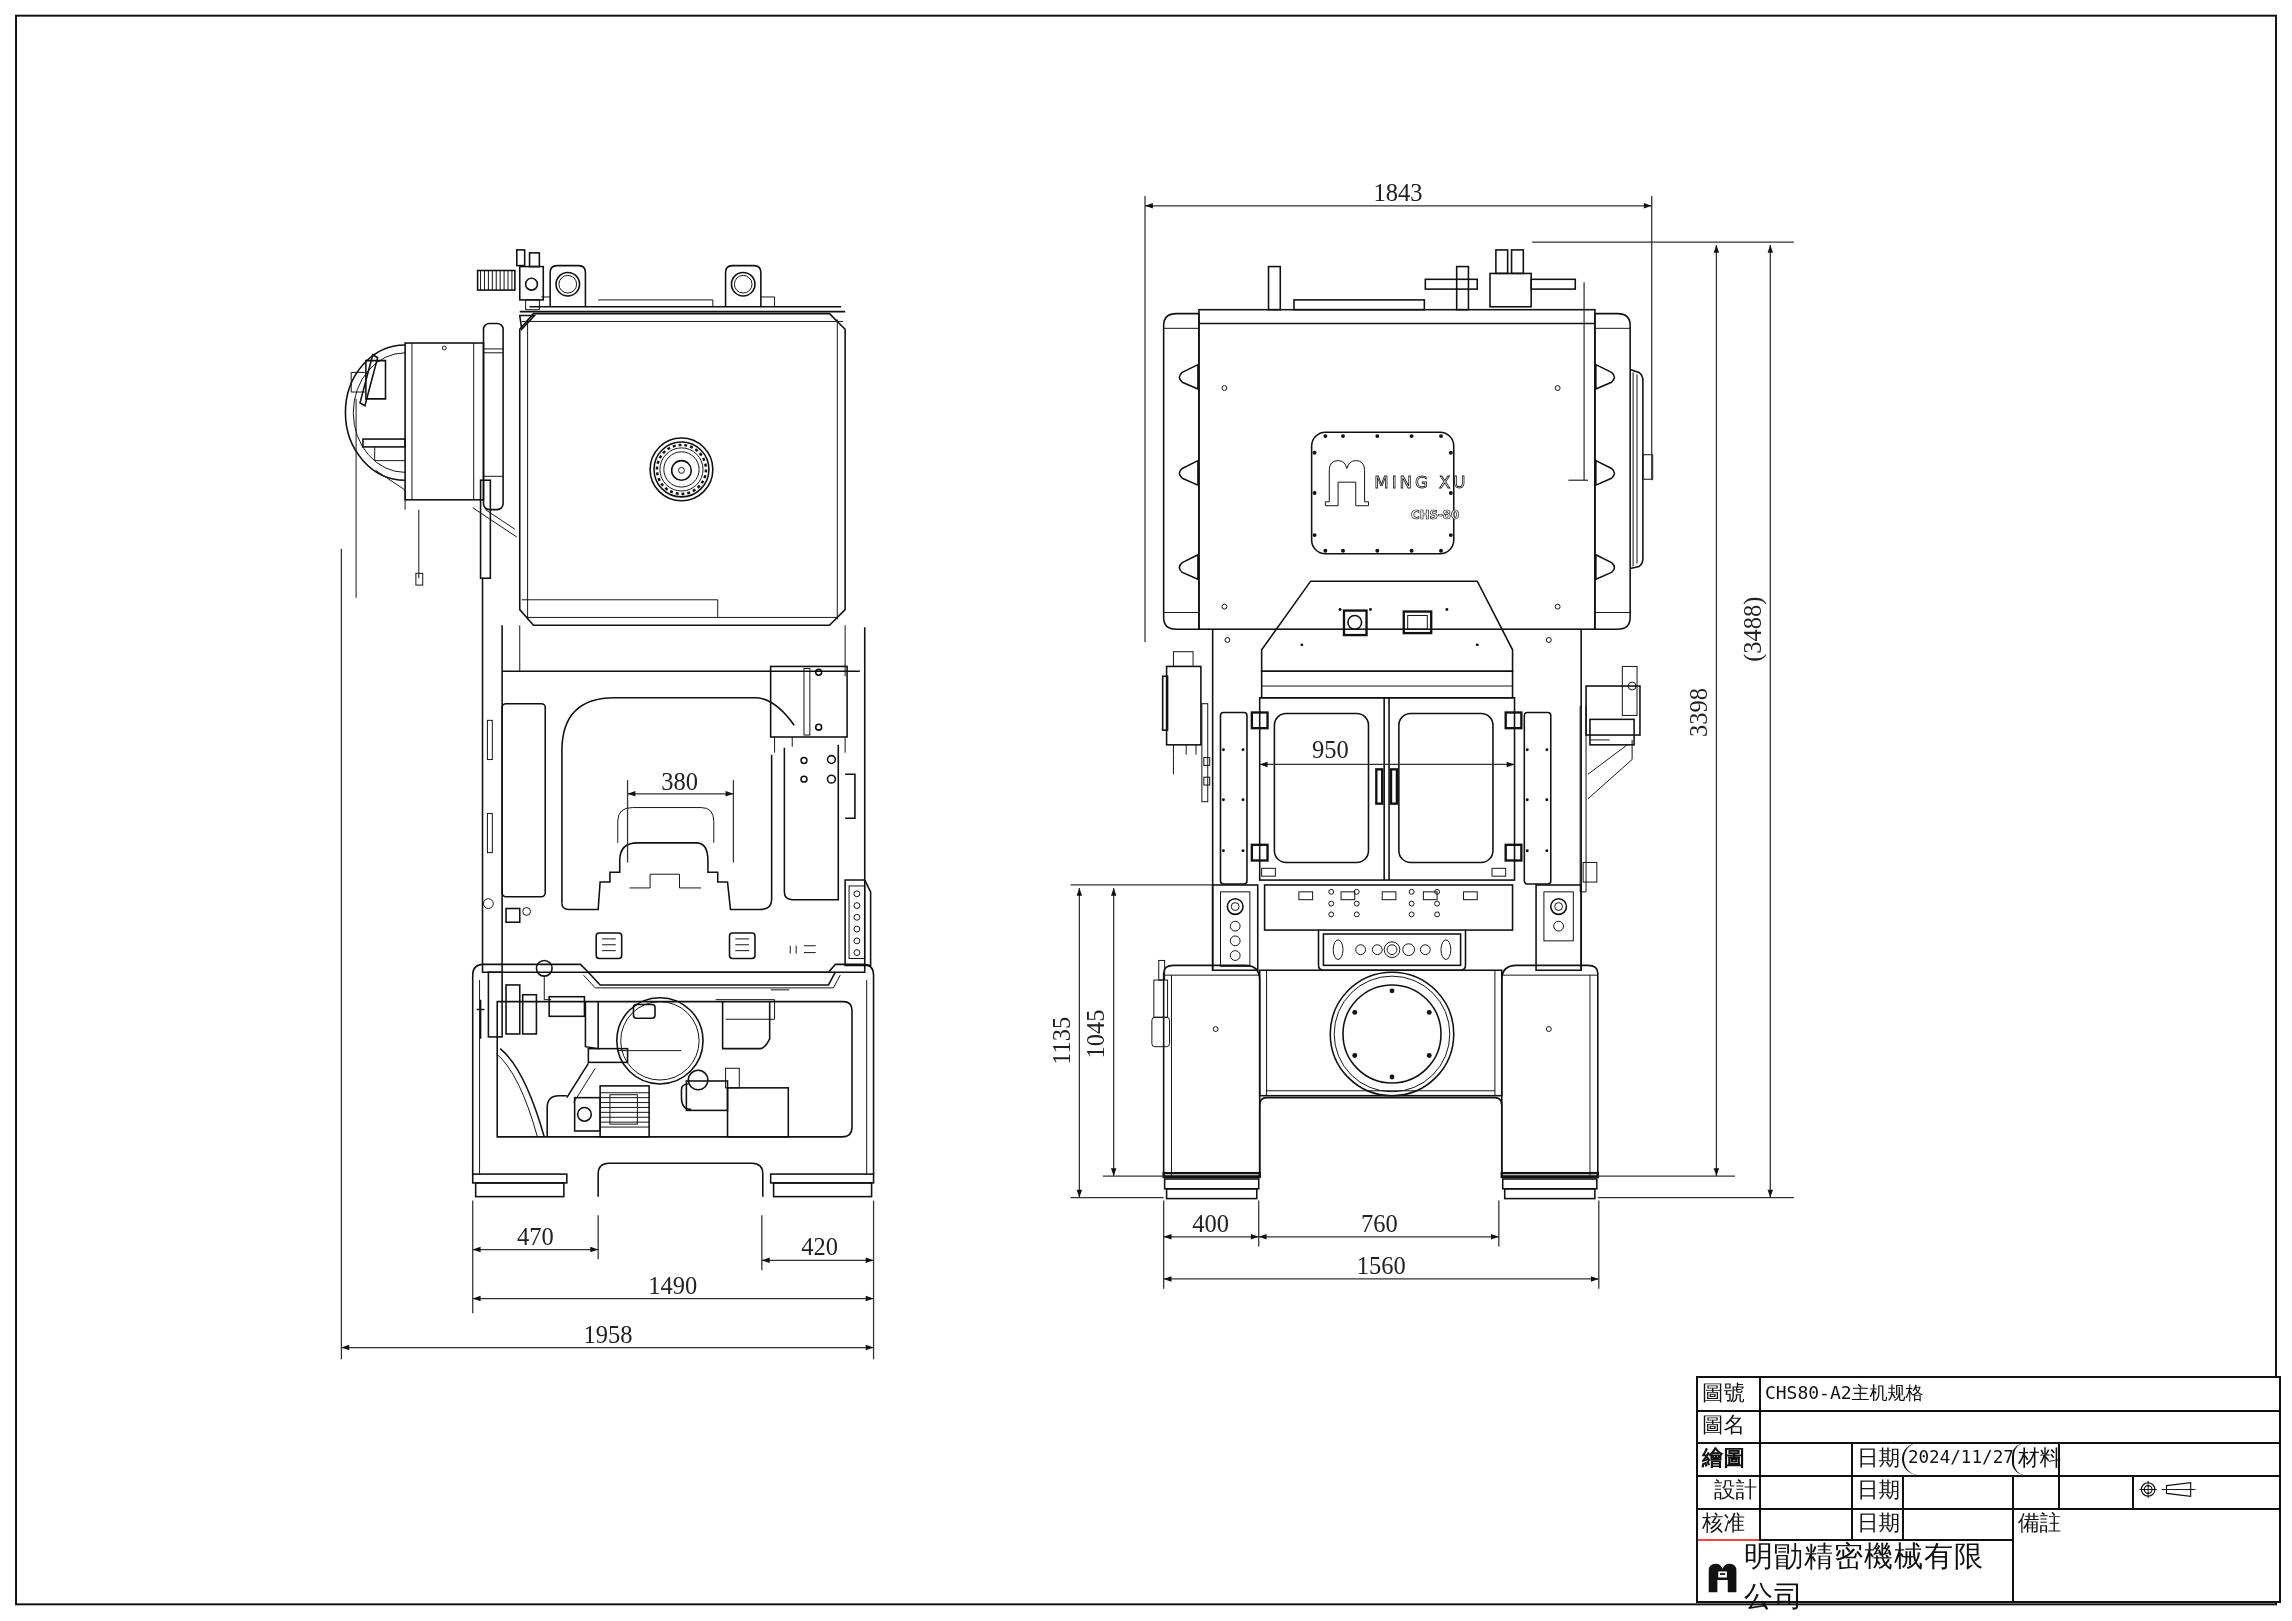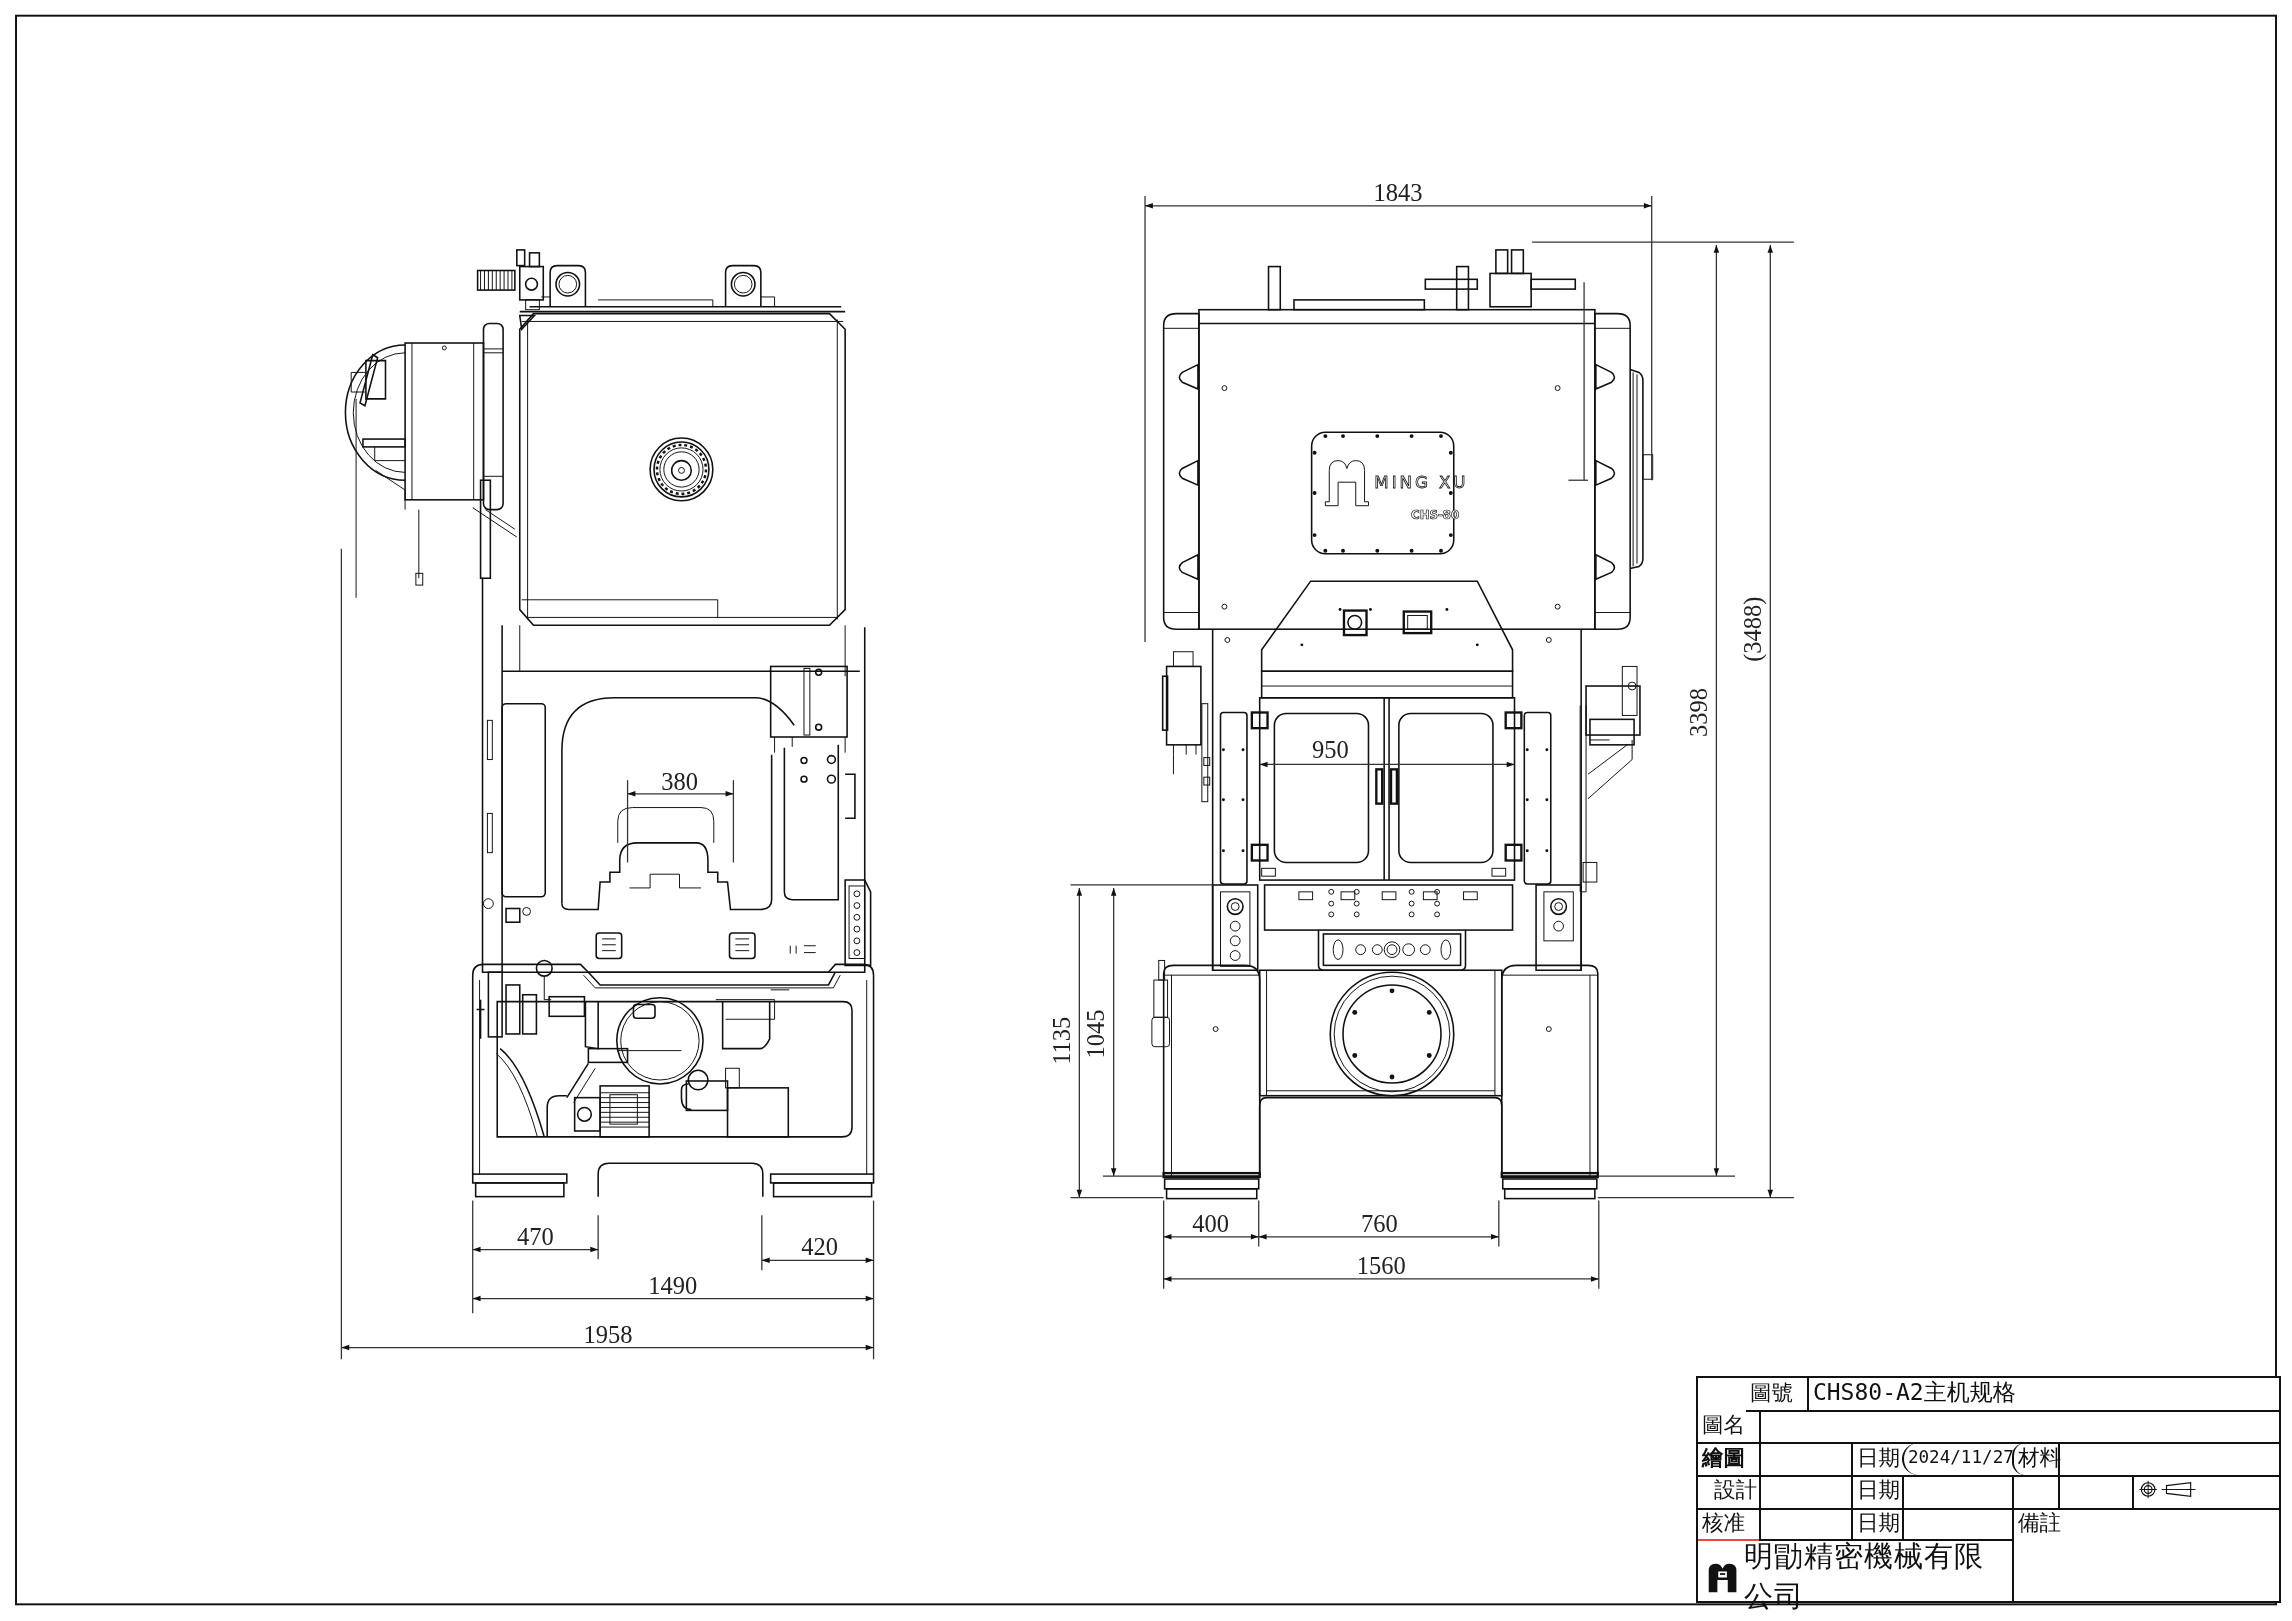--- a/index.html
+++ b/index.html
@@ -470,23 +470,23 @@
       <text class="dim" x="1235" y="1257" text-anchor="middle">400</text>
       <line class="dl" x1="1284" y1="1262" x2="1529" y2="1262" marker-start="url(#arr)" marker-end="url(#arr)"></line>
       <text class="dim" x="1407" y="1257" text-anchor="middle">760</text>
       <line class="dl" x1="1187" y1="1305" x2="1631" y2="1305" marker-start="url(#arr)" marker-end="url(#arr)"></line>
       <text class="dim" x="1409" y="1300" text-anchor="middle">1560</text>
     </g>
   </g>
 </svg>
 
 <div id="title-block">
-  <div class="tb-row" style="top:0;height:32px;margin-left:48px;">
+  <div class="tb-row" style="top:0;height:32px;">
     <div class="tb-cell" style="left:0;width:61px;">圖號</div>
-    <div class="tb-cell bl" style="left:61px;right:4px;font-family:'DejaVu Sans Mono',monospace;font-size:23px;">CHS80-A2主机规格</div>
+    <div class="tb-cell bl" style="left:61px;right:4px;font-family:'DejaVu Sans Mono',monospace;font-size:18px;">CHS80-A2主机规格</div>
   </div>
   <div class="tb-row" style="top:32px;height:32px;">
     <div class="tb-cell" style="left:0;width:61px;">圖名</div>
     <div class="tb-cell bl" style="left:61px;right:0;"></div>
   </div>
   <div class="tb-row" style="top:65px;height:32px;">
     <div class="tb-cell" style="left:0;width:84px;font-weight:bold;">繪圖</div>
     <div class="tb-cell bl" style="left:61px;width:92px;"></div>
     <div class="tb-cell bl" style="left:153px;width:51px;">日期</div>
     <div class="tb-cell bl" style="left:204px;width:110px;font-family:'DejaVu Sans Mono',monospace;font-size:17.6px;border-radius:16px;">2024/11/27</div>

